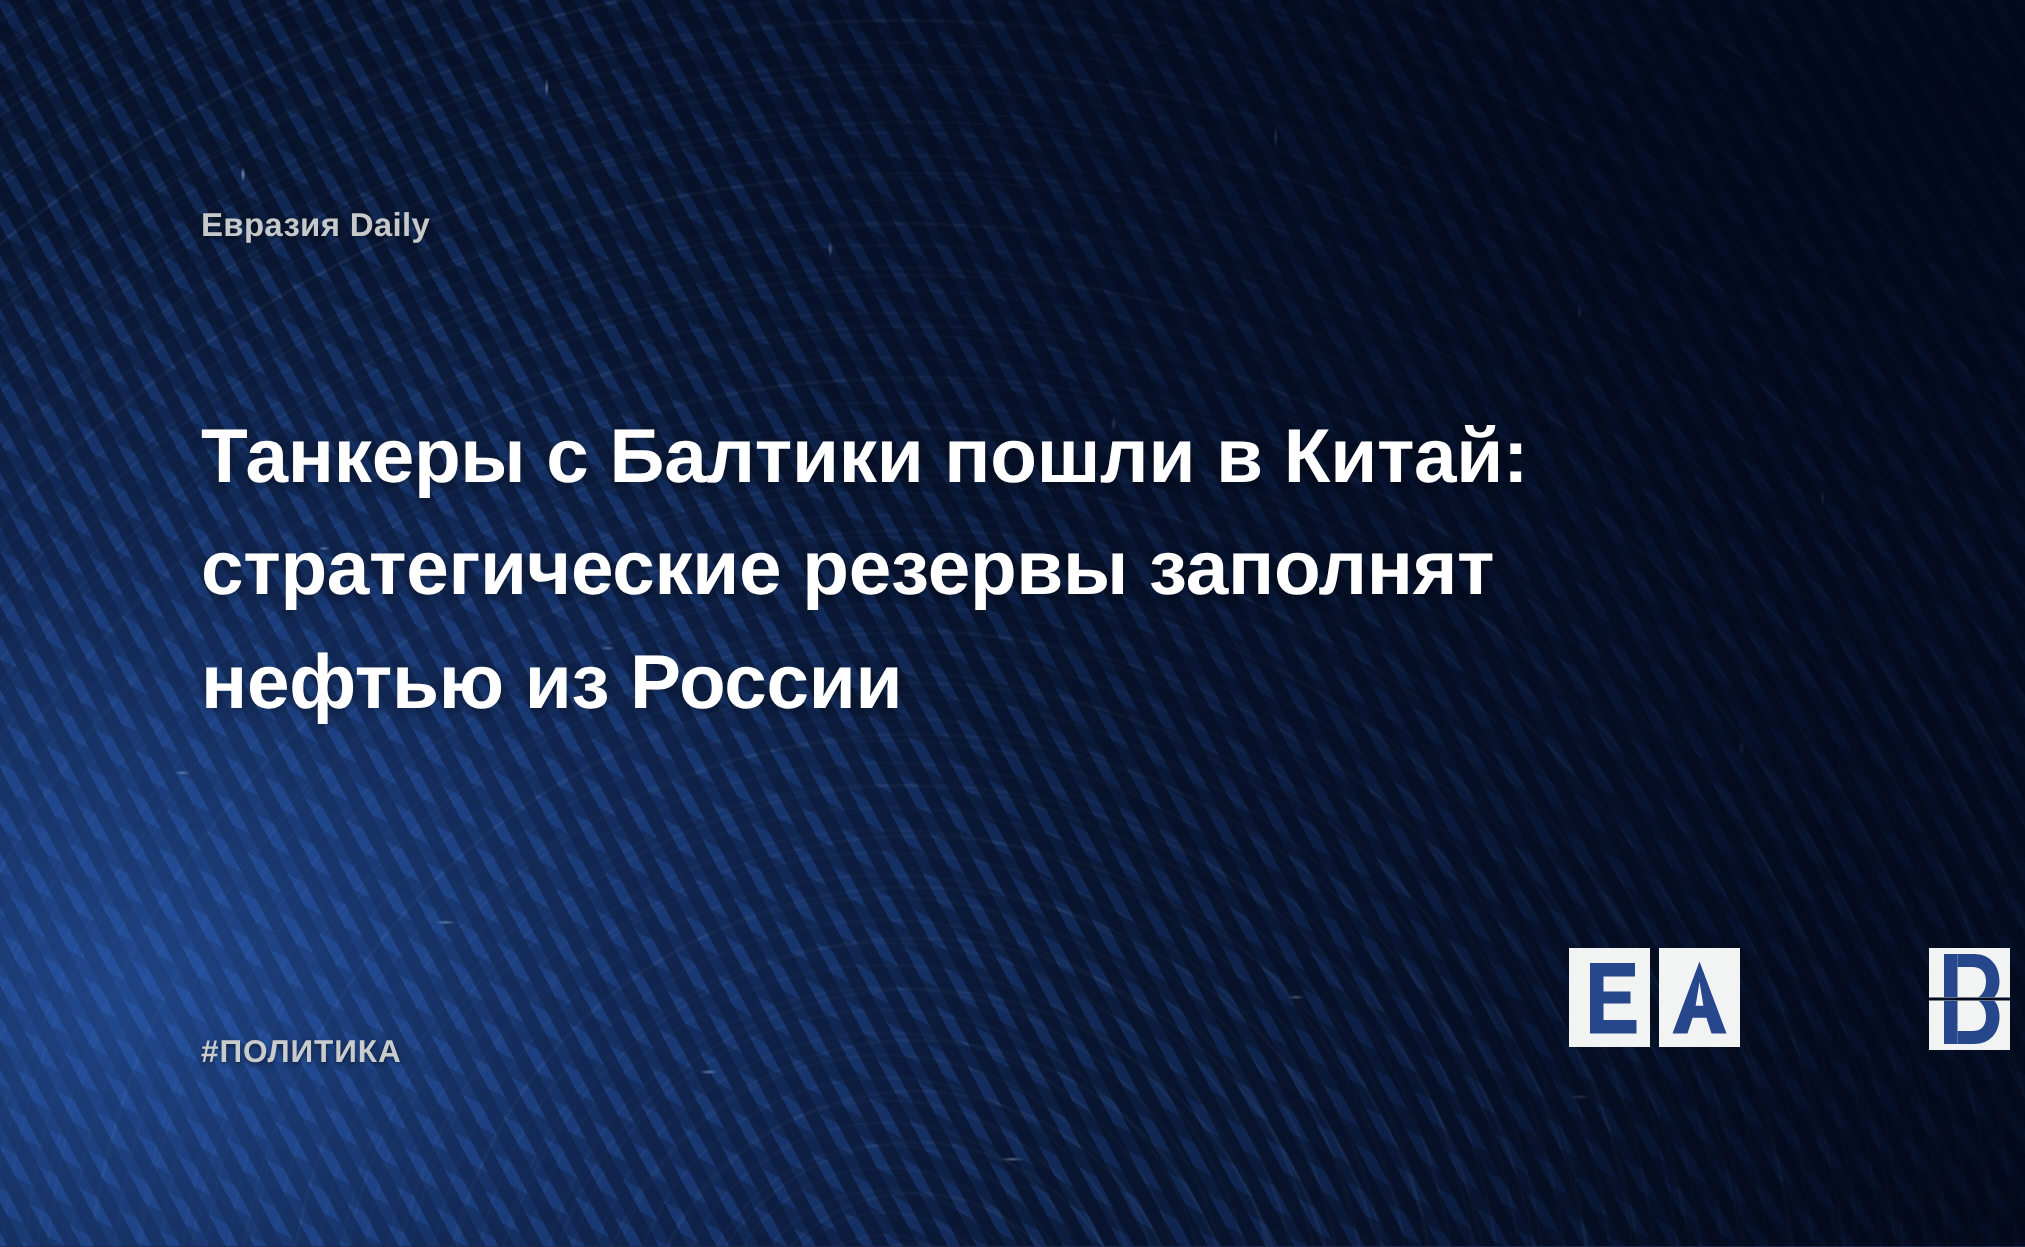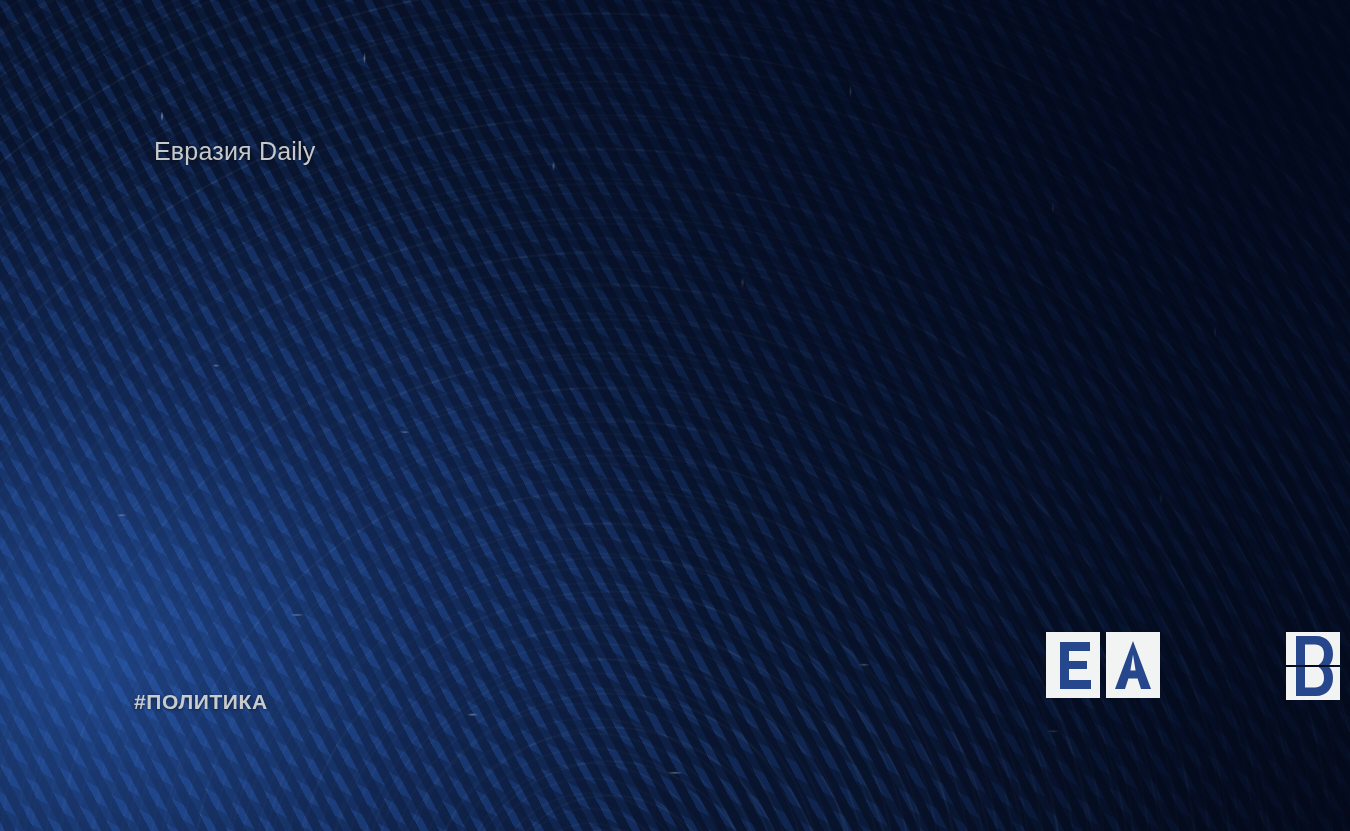--- a/index.html
+++ b/index.html
@@ -116,27 +116,26 @@
   
   .content {
     position: absolute;
     inset: 0;
   }
 
   .brand {
     position: absolute;
     left: 134px;
     top: 137px;
-    font-size: 25px;
-    font-weight: normal;
+    font-size: 22px;
+    font-weight: bold;
     letter-spacing: 0.2px;
     color: #c6c8c9;
     text-shadow: 0 1px 3px rgba(0,0,0,0.45);
     white-space: nowrap;
-    margin-left: 20px;
   }
 
   .headline {
     position: absolute;
     left: 134px;
     top: 266px;
     width: 980px;
     margin: 0;
     font-size: 51px;
     font-weight: bold;
@@ -196,20 +195,21 @@
   <div class="trail-arcs"></div>
   <div class="trail-arcs-2"></div>
   <div class="trail-dash"></div>
   <div class="trail-specks"></div>
   <div class="bg-vignette"></div>
 
   <div class="content">
 
     <div class="brand">Евразия Daily</div>
 
+    <h1 class="headline">Танкеры с Балтики пошли в Китай: стратегические резервы заполнят нефтью из России</h1>
 
     <div class="tag">#ПОЛИТИКА</div>
 
     <div class="logo">
 
       <div class="logo-tile tile-e">
         <svg viewBox="0 0 54 66" xmlns="http://www.w3.org/2000/svg">
           <path d="M14 10 H44 V19 H23 V29 H41 V37 H23 V48 H45 V57 H14 Z" fill="#27478c"></path>
         </svg>
       </div>

